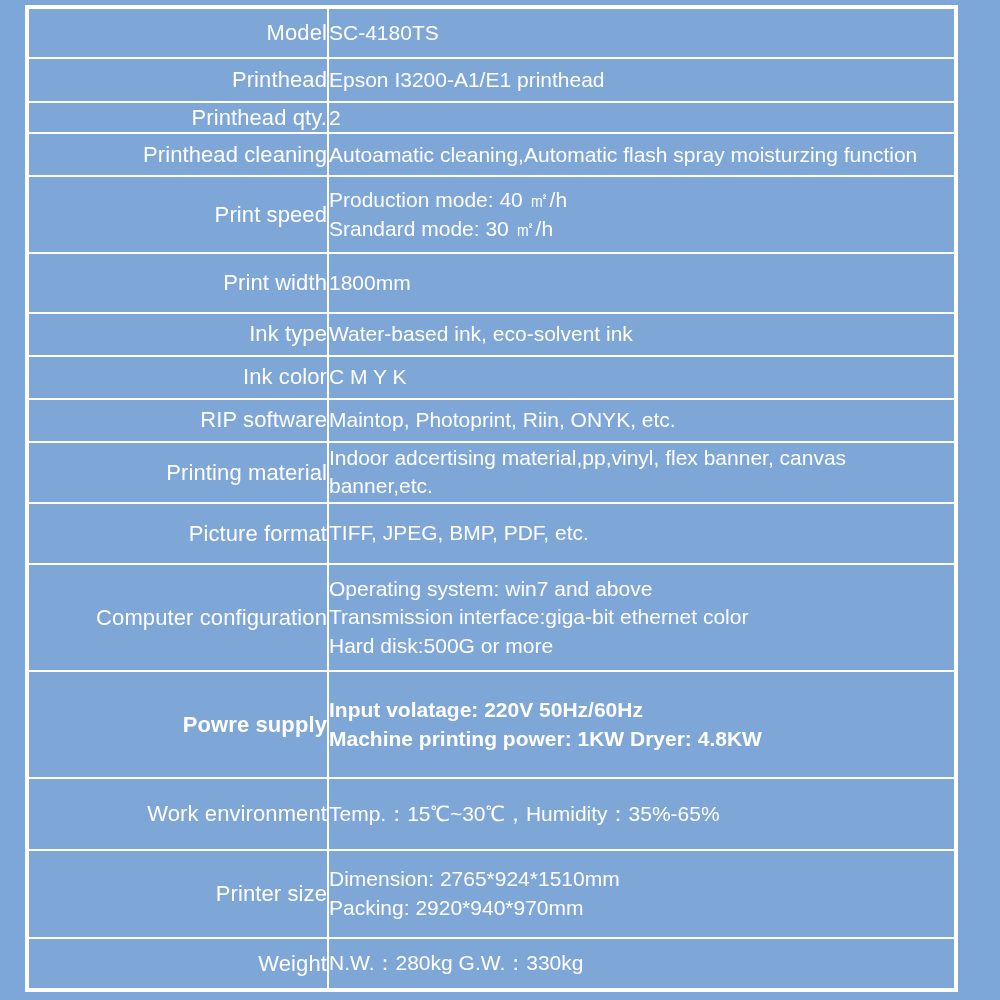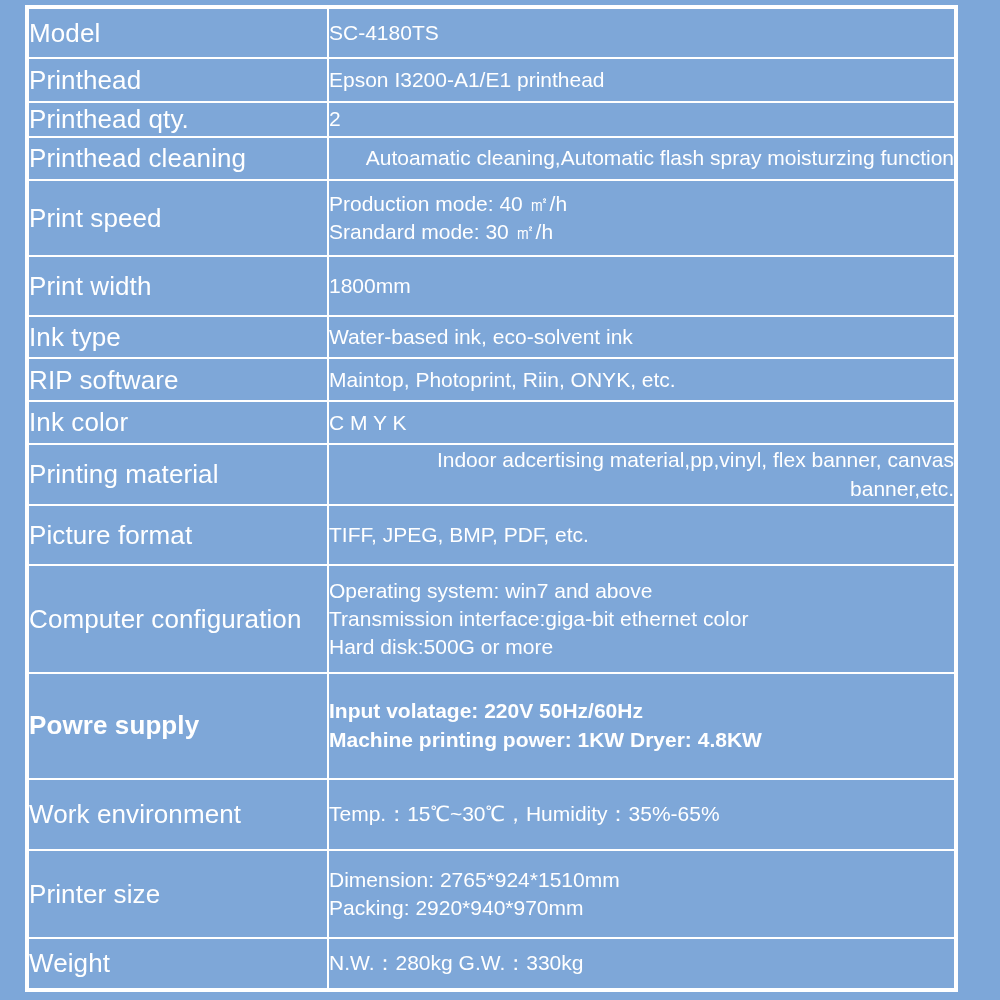--- a/index.html
+++ b/index.html
@@ -37,41 +37,42 @@
     border: 2px solid #ffffff;
     color: #ffffff;
     vertical-align: middle;
     background: #7ea7d8;
     padding: 0 0 0 0;
   }
 
   td.spec-label {
     width: 298px;
     padding-left: 54px;
-    font-size: 26px;
+    font-size: 22px;
     letter-spacing: 0.1px;
     line-height: 1.25;
+    text-align: right;
   }
 
   td.spec-value {
     padding-left: 42px;
     padding-right: 10px;
     font-size: 21px;
     line-height: 1.35;
   }
 
   
   .v-small { font-size: 19.5px; }
   .v-big   { font-size: 26px; line-height: 1.45; }
   .v-loose { line-height: 1.95; }
   .v-loose2 { line-height: 1.85; }
   .l-tight { font-size: 21px; }
 
   .line { display: block; white-space: nowrap; }
-  .line.wrap { white-space: normal; text-align: right; }
+  .line.wrap { white-space: normal; }
 </style>
 </head>
 <body>
 
 <div id="spec-table-wrap">
   <table class="spec-table">
     <tbody>
         <tr style="height: 49px;">
           <td class="spec-label"><span>Model</span></td>
           <td class="spec-value">
@@ -109,29 +110,29 @@
             <span class="line">1800mm</span>
           </td>
         </tr>
         <tr style="height: 42px;">
           <td class="spec-label"><span>Ink type</span></td>
           <td class="spec-value">
             <span class="line">Water-based ink, eco-solvent ink</span>
           </td>
         </tr>
         <tr style="height: 42px;">
+          <td class="spec-label"><span>Ink color</span></td>
+          <td class="spec-value">
+            <span class="line">C M Y K</span>
+          </td>
+        </tr>
+        <tr style="height: 42px;">
           <td class="spec-label"><span>RIP software</span></td>
           <td class="spec-value">
             <span class="line"> Maintop, Photoprint, Riin, ONYK, etc.</span>
-          </td>
-        </tr>
-        <tr style="height: 42px;">
-          <td class="spec-label"><span>Ink color</span></td>
-          <td class="spec-value">
-            <span class="line">C M Y K</span>
           </td>
         </tr>
         <tr style="height: 60px;">
           <td class="spec-label"><span>Printing material</span></td>
           <td class="spec-value v-small">
             <span class="line wrap">Indoor adcertising material,pp,vinyl, flex banner, canvas banner,etc.</span>
           </td>
         </tr>
         <tr style="height: 59px;">
           <td class="spec-label"><span>Picture format</span></td>

